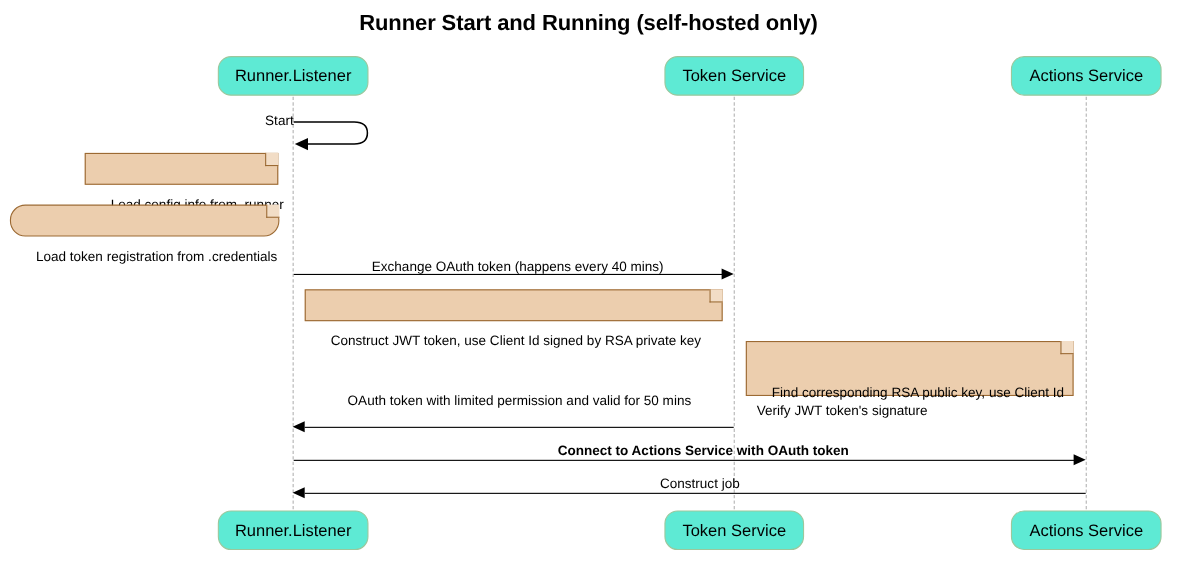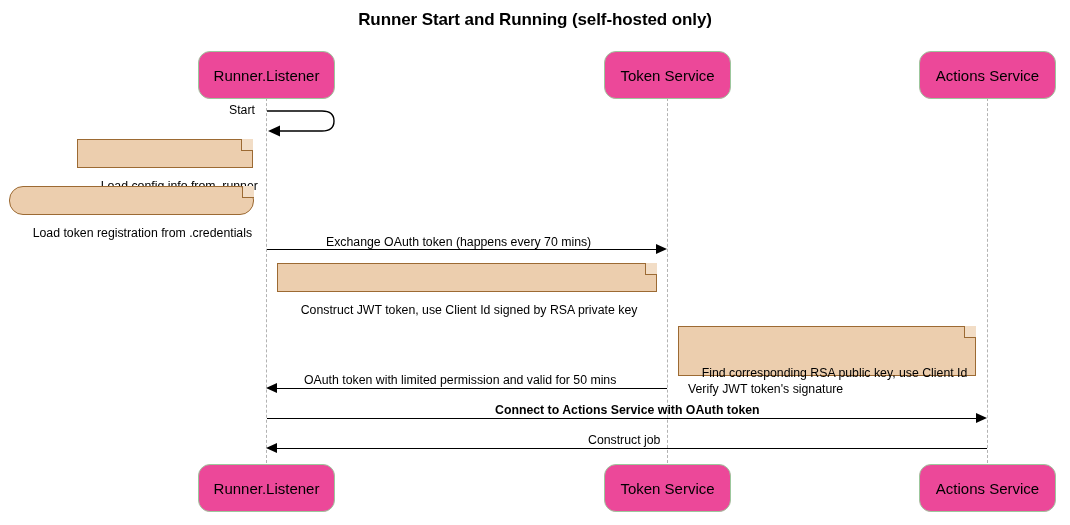--- a/index.html
+++ b/index.html
@@ -20,37 +20,37 @@
     top: 0;
     width: 1070px;
     height: 525px;
   }
   .title {
     position: absolute;
     left: 0;
     top: 10px;
     width: 1070px;
     text-align: center;
-    font-size: 17px;
+    font-size: 20px;
     font-weight: bold;
     color: #000000;
     letter-spacing: -0.1px;
   }
   .lifeline {
     position: absolute;
     width: 0;
     border-left: 1px dashed #b3b3b3;
     top: 88px;
     height: 375px;
   }
   .participant {
     position: absolute;
-    height: 48px;
+    height: 36px;
     border-radius: 12px;
-    background: #ec4899;
+    background: #5eead4;
     border: 1px solid #9cc79c;
     color: #000000;
     font-size: 15px;
     display: flex;
     align-items: center;
     justify-content: center;
     box-sizing: border-box;
     white-space: nowrap;
   }
   .note {
@@ -77,20 +77,21 @@
   .msg-line {
     position: absolute;
     height: 0;
     border-top: 1.4px solid #000000;
   }
   .msg-label {
     position: absolute;
     font-size: 12.3px;
     color: #000000;
     white-space: nowrap;
+    margin-left: 12px;
   }
   .arrow-head {
     position: absolute;
     width: 0;
     height: 0;
   }
   .arrow-right {
     border-top: 5.5px solid transparent;
     border-bottom: 5.5px solid transparent;
     border-left: 11px solid #000000;
@@ -131,36 +132,36 @@
   <div class="note" style="left:77px; top:139px; width:176px; height:29px;">
     <span class="dogear"></span>
     <span>Load config info from .runner</span>
   </div>
 
   <div class="note" style="left:9px; top:186px; width:245px; height:29px;border-radius:14px;">
     <span class="dogear"></span>
     <span>Load token registration from .credentials</span>
   </div>
 
-  <div class="msg-label" style="left:326px; top:235px;">Exchange OAuth token (happens every 70 mins)</div>
+  <div class="msg-label" style="left:326px; top:235px;">Exchange OAuth token (happens every 40 mins)</div>
   <div class="msg-line" style="left:267px; top:249px; width:390px;"></div>
   <div class="arrow-head arrow-right" style="left:656px; top:244px;"></div>
 
   <div class="note" style="left:277px; top:263px; width:380px; height:29px;">
     <span class="dogear"></span>
     <span>Construct JWT token, use Client Id signed by RSA private key</span>
   </div>
 
-  <div class="note" style="left:678px; top:310px; width:298px; height:50px;margin-top:16px;">
+  <div class="note" style="left:678px; top:310px; width:298px; height:50px;">
     <span class="dogear"></span>
     <span>Find corresponding RSA public key, use Client Id
 Verify JWT token's signature</span>
   </div>
 
-  <div class="msg-label" style="left:304px; top:373px;">OAuth token with limited permission and valid for 50 mins</div>
+  <div class="msg-label" style="left:304px; top:357px;">OAuth token with limited permission and valid for 50 mins</div>
   <div class="msg-line" style="left:277px; top:388px; width:390px;"></div>
   <div class="arrow-head arrow-left" style="left:266px; top:383px;"></div>
 
   <div class="msg-label" style="left:495px; top:403px;font-weight:bold;">Connect to Actions Service with OAuth token</div>
   <div class="msg-line" style="left:267px; top:418px; width:710px;"></div>
   <div class="arrow-head arrow-right" style="left:976px; top:413px;"></div>
 
   <div class="msg-label" style="left:588px; top:433px;">Construct job</div>
   <div class="msg-line" style="left:277px; top:448px; width:710px;"></div>
   <div class="arrow-head arrow-left" style="left:266px; top:443px;"></div>

